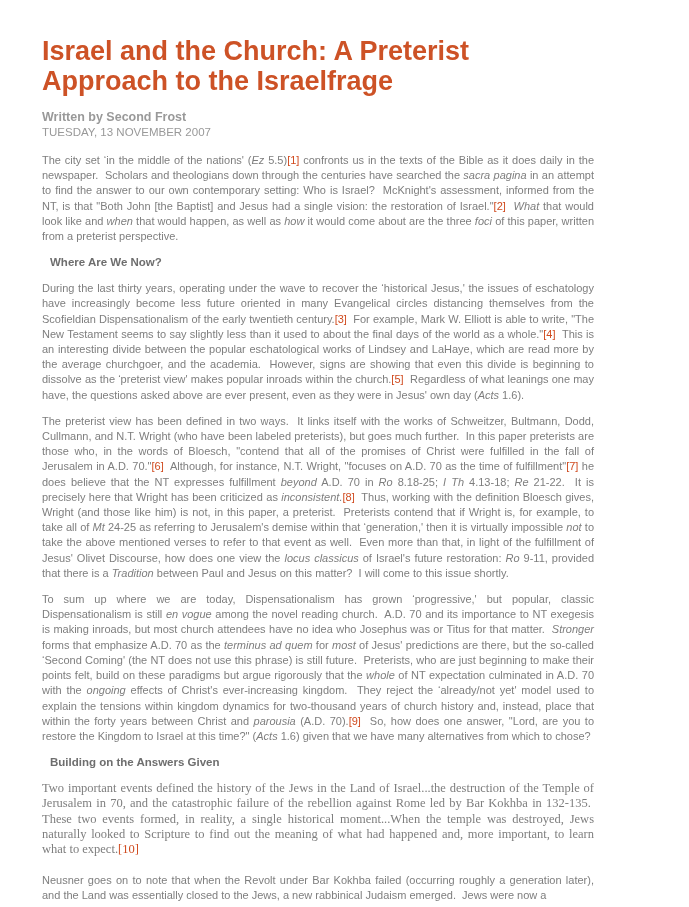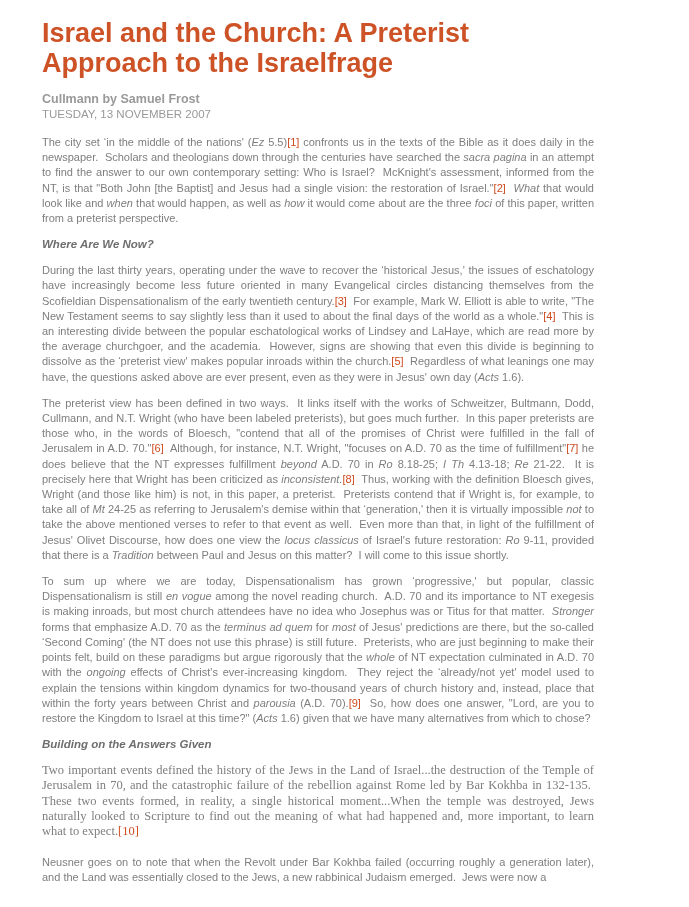--- a/index.html
+++ b/index.html
@@ -6,21 +6,21 @@
   body {
     width: 689px;
     height: 907px;
     overflow: hidden;
     background: #ffffff;
     font-family: "Liberation Sans", sans-serif;
   }
   .page {
     box-sizing: border-box;
     width: 625px;
-    padding: 18px 31px 0 42px;
+    padding: 36px 31px 0 42px;
   }
   .title {
     font-size: 27px;
     line-height: 30px;
     font-weight: bold;
     color: var(--accent, #cd5226);
     margin: 0 0 14px 0;
     max-width: 545px;
   }
   .byline {
@@ -40,39 +40,38 @@
     font-size: 11px;
     line-height: 15.2px;
     color: var(--body, #7e7e7e);
     text-align: justify;
     margin: 0 0 11px 0;
   }
   h2.subhead {
     font-size: 11.5px;
     line-height: 15px;
     font-weight: bold;
-    font-style: italic;
     color: var(--heading, #6e6e6e);
-    margin: 0 0 11px 0;
+    margin: 0 0 11px 8px;
   }
   p.quote {
     font-family: "Liberation Serif", serif;
     font-size: 12.5px;
     margin-bottom: 16px;
   }
   p.no-gap { margin-top: 8px; }
   .it { font-style: italic; }
   .ref { color: var(--ref, #d04a1e); cursor: pointer; }
 </style>
 </head>
 <body>
 
 <div class="page">
   <h1 class="title">Israel and the Church: A Preterist Approach to the Israelfrage</h1>
-  <div class="byline">Cullmann by Samuel Frost</div>
+  <div class="byline">Written by Second Frost</div>
   <div class="date">TUESDAY, 13 NOVEMBER 2007</div>
 
   <p class="body"><span>The city set ‘in the middle of the nations' (</span><span class="it">Ez</span><span> 5.5)</span><span class="ref">[1]</span><span> confronts us in the texts of the Bible as it does daily in the newspaper.&nbsp; Scholars and theologians down through the centuries have searched the </span><span class="it">sacra pagina</span><span> in an attempt to find the answer to our own contemporary setting: Who is Israel?&nbsp; McKnight's assessment, informed from the NT, is that "Both John [the Baptist] and Jesus had a single vision: the restoration of Israel."</span><span class="ref">[2]</span><span>&nbsp; </span><span class="it">What</span><span> that would look like and </span><span class="it">when</span><span> that would happen, as well as </span><span class="it">how</span><span> it would come about are the three </span><span class="it">foci</span><span> of this paper, written from a preterist perspective.</span></p>
 
   <h2 class="subhead">Where Are We Now?</h2>
 
   <p class="body"><span>During the last thirty years, operating under the wave to recover the ‘historical Jesus,' the issues of eschatology have increasingly become less future oriented in many Evangelical circles distancing themselves from the Scofieldian Dispensationalism of the early twentieth century.</span><span class="ref">[3]</span><span>&nbsp; For example, Mark W. Elliott is able to write, "The New Testament seems to say slightly less than it used to about the final days of the world as a whole."</span><span class="ref">[4]</span><span>&nbsp; This is an interesting divide between the popular eschatological works of Lindsey and LaHaye, which are read more by the average churchgoer, and the academia.&nbsp; However, signs are showing that even this divide is beginning to dissolve as the ‘preterist view' makes popular inroads within the church.</span><span class="ref">[5]</span><span>&nbsp; Regardless of what leanings one may have, the questions asked above are ever present, even as they were in Jesus' own day (</span><span class="it">Acts</span><span> 1.6).</span></p>
   <p class="body"><span>The preterist view has been defined in two ways.&nbsp; It links itself with the works of Schweitzer, Bultmann, Dodd, Cullmann, and N.T. Wright (who have been labeled preterists), but goes much further.&nbsp; In this paper preterists are those who, in the words of Bloesch, "contend that all of the promises of Christ were fulfilled in the fall of Jerusalem in A.D. 70."</span><span class="ref">[6]</span><span>&nbsp; Although, for instance, N.T. Wright, "focuses on A.D. 70 as the time of fulfillment"</span><span class="ref">[7]</span><span> he does believe that the NT expresses fulfillment </span><span class="it">beyond</span><span> A.D. 70 in </span><span class="it">Ro</span><span> 8.18-25; </span><span class="it">I Th</span><span> 4.13-18; </span><span class="it">Re</span><span> 21-22.&nbsp; It is precisely here that Wright has been criticized as </span><span class="it">inconsistent.</span><span class="ref">[8]</span><span>&nbsp; Thus, working with the definition Bloesch gives, Wright (and those like him) is not, in this paper, a preterist.&nbsp; Preterists contend that if Wright is, for example, to take all of </span><span class="it">Mt</span><span> 24-25 as referring to Jerusalem's demise within that ‘generation,' then it is virtually impossible </span><span class="it">not</span><span> to take the above mentioned verses to refer to that event as well.&nbsp; Even more than that, in light of the fulfillment of Jesus' Olivet Discourse, how does one view the </span><span class="it">locus classicus</span><span> of Israel's future restoration: </span><span class="it">Ro</span><span> 9-11, provided that there is a </span><span class="it">Tradition</span><span> between Paul and Jesus on this matter?&nbsp; I will come to this issue shortly.</span></p>
   <p class="body"><span>To sum up where we are today, Dispensationalism has grown ‘progressive,' but popular, classic Dispensationalism is still </span><span class="it">en vogue</span><span> among the novel reading church.&nbsp; A.D. 70 and its importance to NT exegesis is making inroads, but most church attendees have no idea who Josephus was or Titus for that matter.&nbsp; </span><span class="it">Stronger</span><span> forms that emphasize A.D. 70 as the </span><span class="it">terminus ad quem</span><span> for </span><span class="it">most</span><span> of Jesus' predictions are there, but the so-called ‘Second Coming' (the NT does not use this phrase) is still future.&nbsp; Preterists, who are just beginning to make their points felt, build on these paradigms but argue rigorously that the </span><span class="it">whole</span><span> of NT expectation culminated in A.D. 70 with the </span><span class="it">ongoing</span><span> effects of Christ's ever-increasing kingdom.&nbsp; They reject the ‘already/not yet' model used to explain the tensions within kingdom dynamics for two-thousand years of church history and, instead, place that within the forty years between Christ and </span><span class="it">parousia</span><span> (A.D. 70).</span><span class="ref">[9]</span><span>&nbsp; So, how does one answer, "Lord, are you to restore the Kingdom to Israel at this time?" (</span><span class="it">Acts</span><span> 1.6) given that we have many alternatives from which to chose?</span></p>
 

